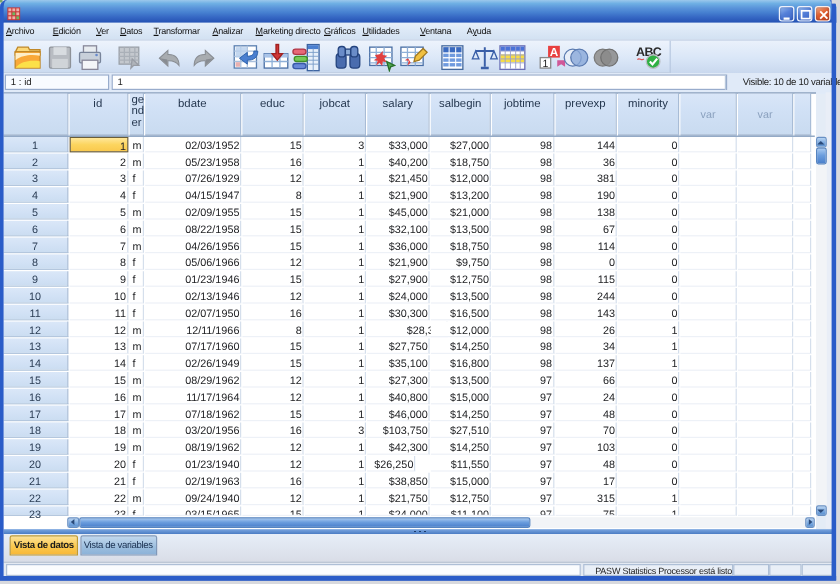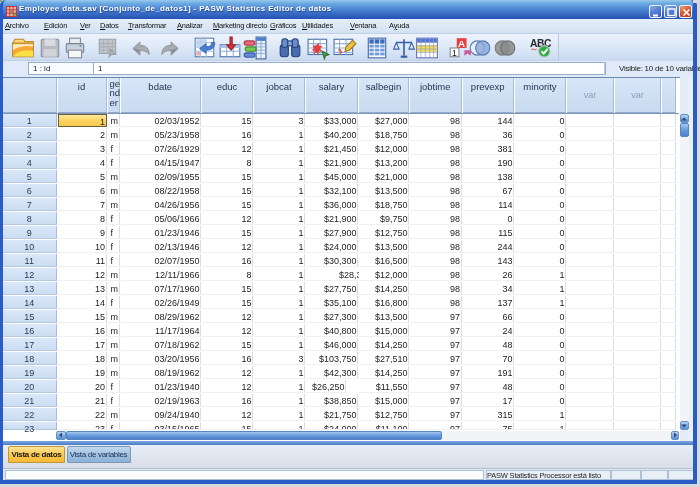--- a/index.html
+++ b/index.html
@@ -22,21 +22,21 @@
 #bclose { left:679px; background:linear-gradient(150deg,#f4b08a 0%,#e06030 45%,#c43c14 100%); }
 .tbtn svg { position:absolute; left:0; top:0; }
 #menubar { position:absolute; left:3px; top:19px; width:691px; height:14.5px; background:linear-gradient(#e6effa,#d2e1f2); border-bottom:1px solid #c2d0e4; }
 .mi { position:absolute; top:2px; font-size:7.5px; color:#111; letter-spacing:-0.2px; white-space:nowrap; }
 .mi u { text-decoration:underline; }
 #toolbar { position:absolute; left:3px; top:34px; width:691px; height:27px;
   background:linear-gradient(#eaf1fb, #d9e6f7 55%, #c9d8ee); }
 #tbpanel { position:absolute; left:0px; top:0px; width:556px; height:27px;
   background:linear-gradient(#edf3fc, #dce8f8 55%, #ccdbf0); border-right:1px solid #b8c8e0; border-bottom:1px solid #c2d0e4;}
 #cellref { position:absolute; left:3px; top:61px; width:691px; height:16.5px; background:#e0eaf8; }
-#crleft { position:absolute; left:1px; top:1px; width:87px; height:13px; background:#f8fbff; border:1px solid #98accc; font-size:8px; color:#222; padding-left:4px; line-height:12px;margin-left:24px; }
+#crleft { position:absolute; left:1px; top:1px; width:87px; height:13px; background:#f8fbff; border:1px solid #98accc; font-size:8px; color:#222; padding-left:4px; line-height:12px; }
 #credit { position:absolute; left:90px; top:1px; width:513px; height:13px; background:#fff; border:1px solid #98accc; font-size:8px; color:#222; padding-left:4px; line-height:12px; }
 #crvis { position:absolute; right:0; top:1px; width:90px; height:13px; white-space:nowrap; letter-spacing:-0.25px; font-size:8px; color:#222; line-height:13px; border-left:1px solid #b8c8dc; padding-left:14px; }
 #tablewrap { position:absolute; left:3px; top:77px; width:677px; height:363.5px; background:#fff; border-top:1px solid #6a87ad; }
 #rgap { position:absolute; left:688px; top:77px; width:5px; height:363.5px; background:#e9eef7; }
 .hc { position:absolute; background:linear-gradient(#d9e6f8 0%,#d0e0f5 45%,#c9dbf0 100%); border-right:1px solid #a8bcd6; border-bottom:1px solid #93abc9; font-size:9.5px; color:#24364e; text-align:center; padding-top:3px; }
 .hcvar { color:#8aa0be; padding-top:12px !important; font-size:9px; }
 .hcg { text-align:left; padding-left:2px; line-height:9.5px; padding-top:1px; }
 .hdrline { position:absolute; left:3px; top:113.0px; width:676px; height:0.5px; background:#7a96b8; }
 .rh { position:absolute; background:linear-gradient(#dae7f8,#d1e1f5 60%,#cbddf1); border-right:1px solid #a8bcd6; border-bottom:1px solid #b4c7de; font-size:9px; color:#2a3c54; text-align:center; }
 .dc { position:absolute; background:#fff; border-right:1px solid #d5dfec; border-bottom:1px solid #edf1f7; font-size:9px; color:#222326; white-space:nowrap; overflow:hidden; }
@@ -49,42 +49,41 @@
 .sbtn svg { position:absolute; left:50%; top:50%; transform:translate(-50%,-50%); }
 .sthumb { background:linear-gradient(#a6c8f0 0%,#6c9ede 45%,#4a80cc 100%); border:1px solid #5584c0; border-radius:2px; }
 #septray { position:absolute; left:3px; top:440.5px; width:691px; height:4px; background:linear-gradient(#7aa6e0,#4a7cc4); }
 #grip { position:absolute; left:344px; top:441.5px; width:12px; height:2px; background:radial-gradient(circle 1px at 2px 1px,#1a3a6a 60%,transparent 61%),radial-gradient(circle 1px at 6px 1px,#1a3a6a 60%,transparent 61%),radial-gradient(circle 1px at 10px 1px,#1a3a6a 60%,transparent 61%); }
 #tabs { position:absolute; left:3px; top:444.5px; width:691px; height:23px; background:linear-gradient(#e7eef8,#d9dde7); }
 .tab { position:absolute; top:1px; height:17px; font-size:8.5px; border:1px solid #8098b8; border-radius:2px 2px 0 0; text-align:center; }
 #tab1 { left:5px; width:57px; font-size:8px; letter-spacing:-0.3px; white-space:nowrap; background:linear-gradient(#fde298,#fbc94e 55%,#f8b838); font-weight:bold; color:#1a1a1a; line-height:16px; border-color:#c09a30; }
 #tab2 { left:63.5px; width:64px; font-size:8px; letter-spacing:-0.3px; white-space:nowrap; background:linear-gradient(#c2d8ee,#9cbede 60%,#8cb2d8); color:#1a3050; line-height:16px; }
 #statusbar { position:absolute; left:3px; top:467.5px; width:691px; height:12.5px; background:#e3e9f2; border-top:1px solid #b4bfce; }
 .sbox { position:absolute; top:1px; height:10px; border:1px solid #aebfd6; background:#e9eff7; }
-#sbtext { left:483px; width:125px; font-size:7.5px; letter-spacing:-0.2px; white-space:nowrap; color:#222; line-height:9px; text-align:left; }
+#sbtext { left:483px; width:125px; font-size:7.5px; letter-spacing:-0.2px; white-space:nowrap; color:#222; line-height:9px; text-align:right; }
 </style></head>
 <body>
 <div id="win"></div>
 <div id="title">
   <svg id="tico" width="11" height="11" viewBox="0 0 11 11">
       <rect width="11" height="11" fill="#c83838"></rect>
       <g fill="#f0b0a8">
         <rect x="1" y="1" width="2.4" height="2.4"></rect>
         <rect x="4.3" y="1" width="2.4" height="2.4"></rect>
         <rect x="7.6" y="1" width="2.4" height="2.4"></rect>
         <rect x="1" y="4.3" width="2.4" height="2.4"></rect>
         <rect x="7.6" y="4.3" width="2.4" height="2.4"></rect>
         <rect x="1" y="7.6" width="2.4" height="2.4"></rect>
         <rect x="4.3" y="7.6" width="2.4" height="2.4"></rect>
       </g>
       <g fill="#70b860">
         <rect x="4.3" y="4.3" width="2.4" height="2.4"></rect>
         <rect x="7.6" y="7.6" width="2.4" height="2.4"></rect>
       </g>
     </svg>
-  <span class="txt">Employee data.sav [Conjunto_de_datos1] - PASW Statistics Editor de datos</span>
   <div class="tbtn" id="bmin">
       <svg width="13" height="13">
         <path d="M3 9.5h5" stroke="#fff" stroke-width="2"></path>
       </svg>
     </div>
   <div class="tbtn" id="bmax">
       <svg width="13" height="13">
         <rect x="3" y="3" width="7" height="6.5" fill="none" stroke="#fff" stroke-width="1.4"></rect>
       </svg>
     </div>
@@ -498,21 +497,21 @@
 <div class="dc dcr" style="left:662px;top:351.5px;width:13.5px;height:13.0px;line-height:14.0px"></div>
 <div class="rh" style="left:3px;top:365.5px;width:53.5px;height:13.0px;line-height:14.0px">19</div>
 <div class="dc dcr" style="left:57.5px;top:365.5px;width:49.0px;height:13.0px;line-height:14.0px">19</div>
 <div class="dc dcl" style="left:107.5px;top:365.5px;width:12.0px;height:13.0px;line-height:14.0px">m</div>
 <div class="dc dcr" style="left:120.5px;top:365.5px;width:80.5px;height:13.0px;line-height:14.0px">08/19/1962</div>
 <div class="dc dcr" style="left:202px;top:365.5px;width:51px;height:13.0px;line-height:14.0px">12</div>
 <div class="dc dcr" style="left:254px;top:365.5px;width:51px;height:13.0px;line-height:14.0px">1</div>
 <div class="dc dcr" style="left:306px;top:365.5px;width:52px;height:13.0px;line-height:14.0px">$42,300</div>
 <div class="dc dcr" style="left:359px;top:365.5px;width:50px;height:13.0px;line-height:14.0px">$14,250</div>
 <div class="dc dcr" style="left:410px;top:365.5px;width:51.5px;height:13.0px;line-height:14.0px">97</div>
-<div class="dc dcr" style="left:462.5px;top:365.5px;width:51.5px;height:13.0px;line-height:14.0px">191</div>
+<div class="dc dcr" style="left:462.5px;top:365.5px;width:51.5px;height:13.0px;line-height:14.0px">103</div>
 <div class="dc dcr" style="left:515px;top:365.5px;width:51px;height:13.0px;line-height:14.0px">0</div>
 <div class="dc dcr" style="left:567px;top:365.5px;width:47px;height:13.0px;line-height:14.0px"></div>
 <div class="dc dcr" style="left:615px;top:365.5px;width:46px;height:13.0px;line-height:14.0px"></div>
 <div class="dc dcr" style="left:662px;top:365.5px;width:13.5px;height:13.0px;line-height:14.0px"></div>
 <div class="rh" style="left:3px;top:379.5px;width:53.5px;height:13.0px;line-height:14.0px">20</div>
 <div class="dc dcr" style="left:57.5px;top:379.5px;width:49.0px;height:13.0px;line-height:14.0px">20</div>
 <div class="dc dcl" style="left:107.5px;top:379.5px;width:12.0px;height:13.0px;line-height:14.0px">f</div>
 <div class="dc dcr" style="left:120.5px;top:379.5px;width:80.5px;height:13.0px;line-height:14.0px">01/23/1940</div>
 <div class="dc dcr" style="left:202px;top:379.5px;width:51px;height:13.0px;line-height:14.0px">12</div>
 <div class="dc dcr" style="left:254px;top:379.5px;width:51px;height:13.0px;line-height:14.0px">1</div>

